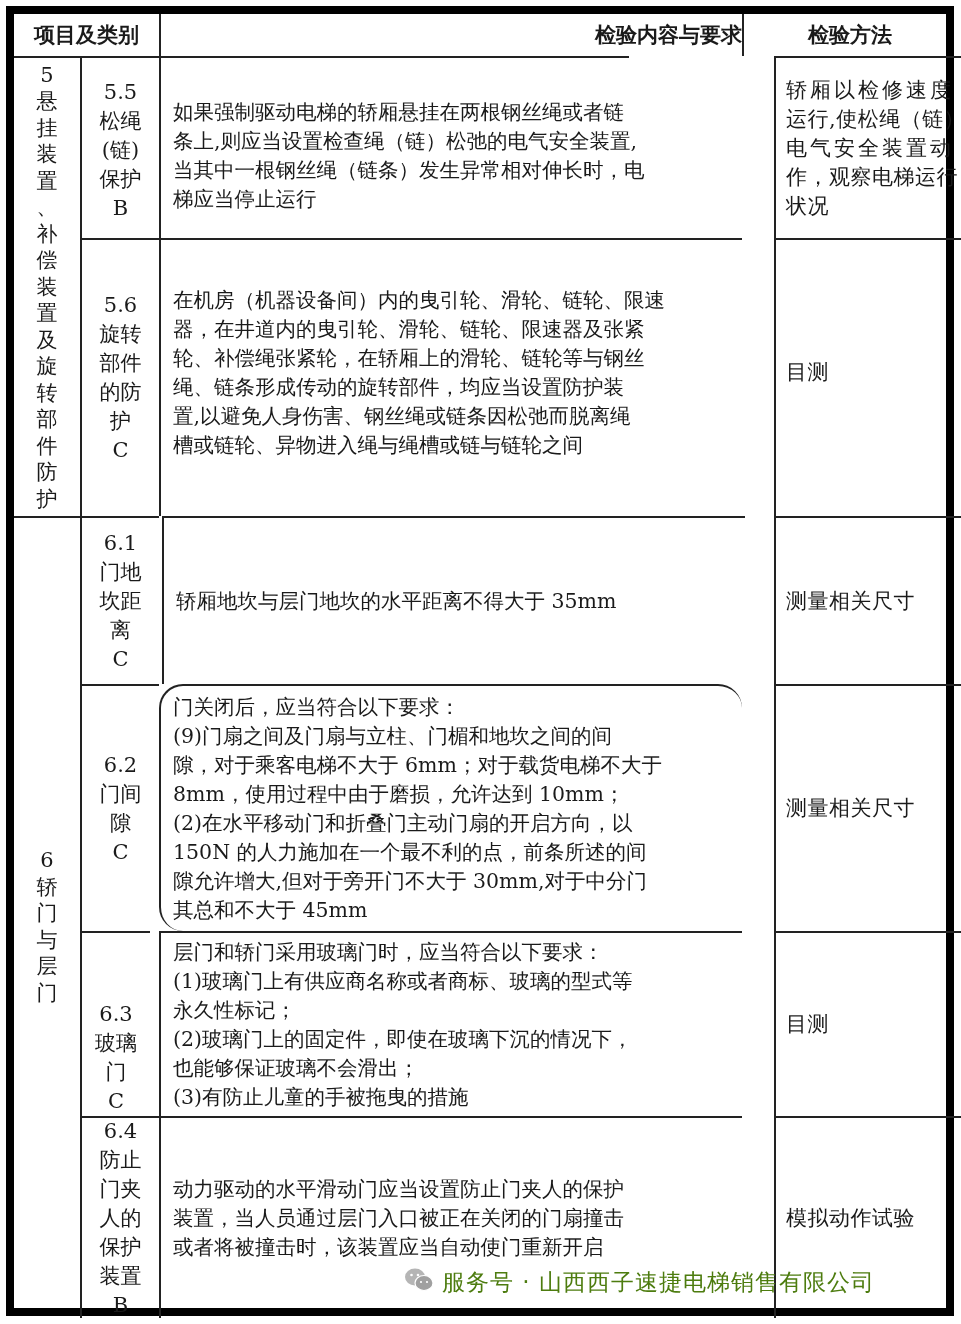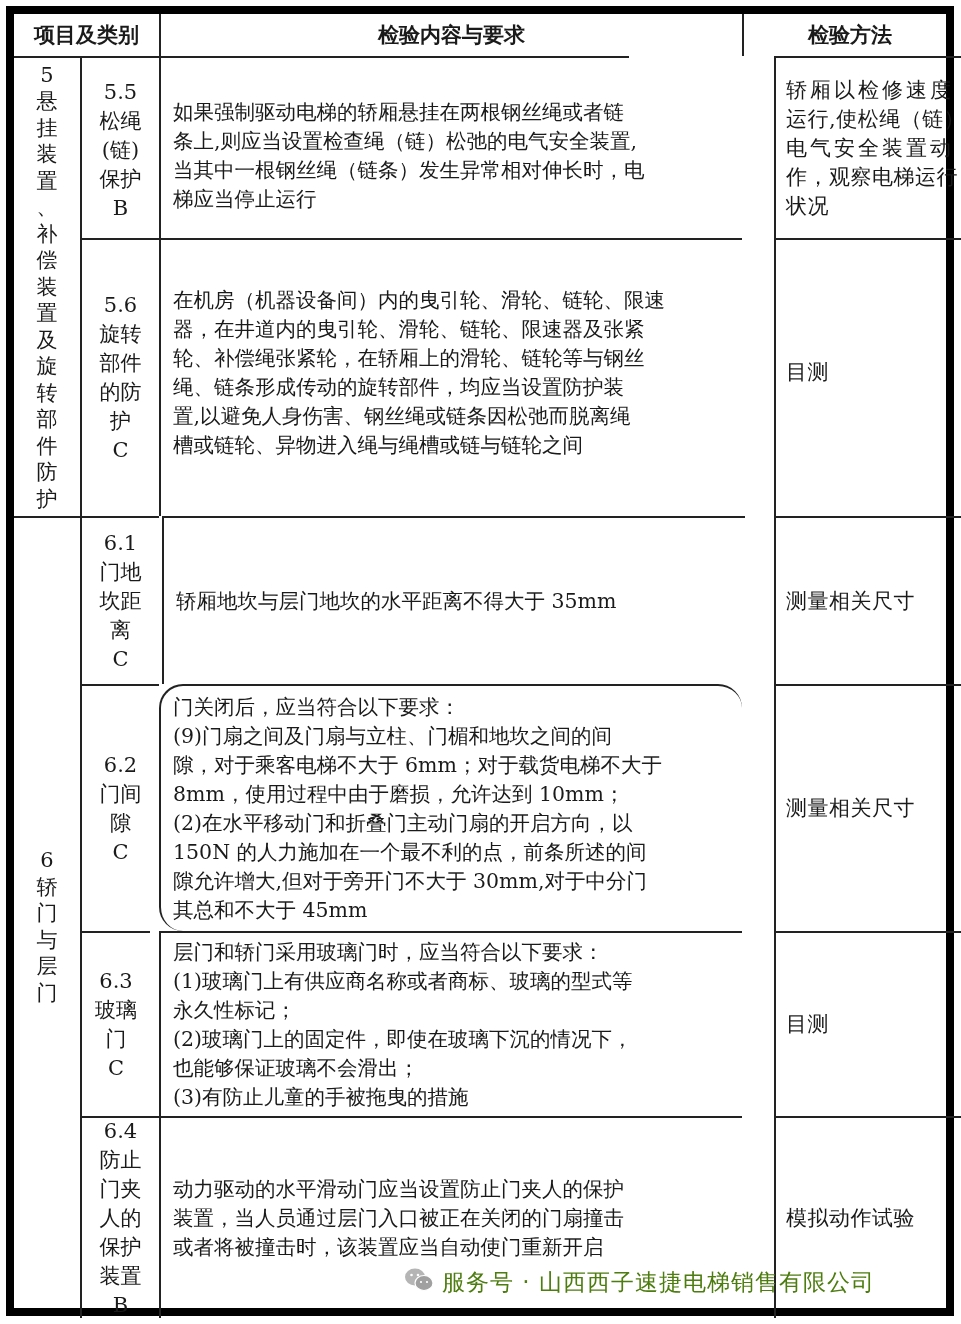--- a/index.html
+++ b/index.html
@@ -25,21 +25,21 @@
   .watermark svg { margin-right: 8px; }
 </style>
 </head>
 <body>
 
 <div class="tbl">
 
   <div class="cell hdr" style="left:0;top:0;width:145px;height:42px;">
     <span>项目及类别</span>
   </div>
-  <div class="cell hdr bl" style="left:145px;top:0;width:583px;height:42px;">
+  <div class="cell hdr bl" style="left:145px;top:0;width:583px;height:42px;justify-content:flex-end;">
     <span>检验内容与要求</span>
   </div>
   <div class="cell hdr bl" style="left:728px;top:0;width:214px;height:42px;">
     <span>检验方法</span>
   </div>
 
   <div class="cell vert bt" style="left:0;top:42px;width:66px;height:460px;">
     <span>5</span>
     <span>悬</span>
     <span>挂</span>
@@ -152,21 +152,21 @@
       <span>隙允许增大,但对于旁开门不大于 30mm,对于中分门</span>
       <span>其总和不大于 45mm</span>
     </div>
   </div>
   <div class="cell method bl bt" style="left:728px;top:670px;width:214px;height:247px;">
     <div class="lines">
       <span>测量相关尺寸</span>
     </div>
   </div>
 
-  <div class="cell cat bl bt" style="left:66px;top:917px;width:70px;height:185px;">
+  <div class="cell cat bl bt" style="left:66px;top:917px;width:70px;height:185px;justify-content:flex-end;">
     <span>6.3</span>
     <span>玻璃</span>
     <span>门</span>
     <span>C</span>
   </div>
   <div class="cell content bl bt" style="left:145px;top:917px;width:583px;height:185px;">
     <div class="lines">
       <span>层门和轿门采用玻璃门时，应当符合以下要求：</span>
       <span>(1)玻璃门上有供应商名称或者商标、玻璃的型式等</span>
       <span>永久性标记；</span>

